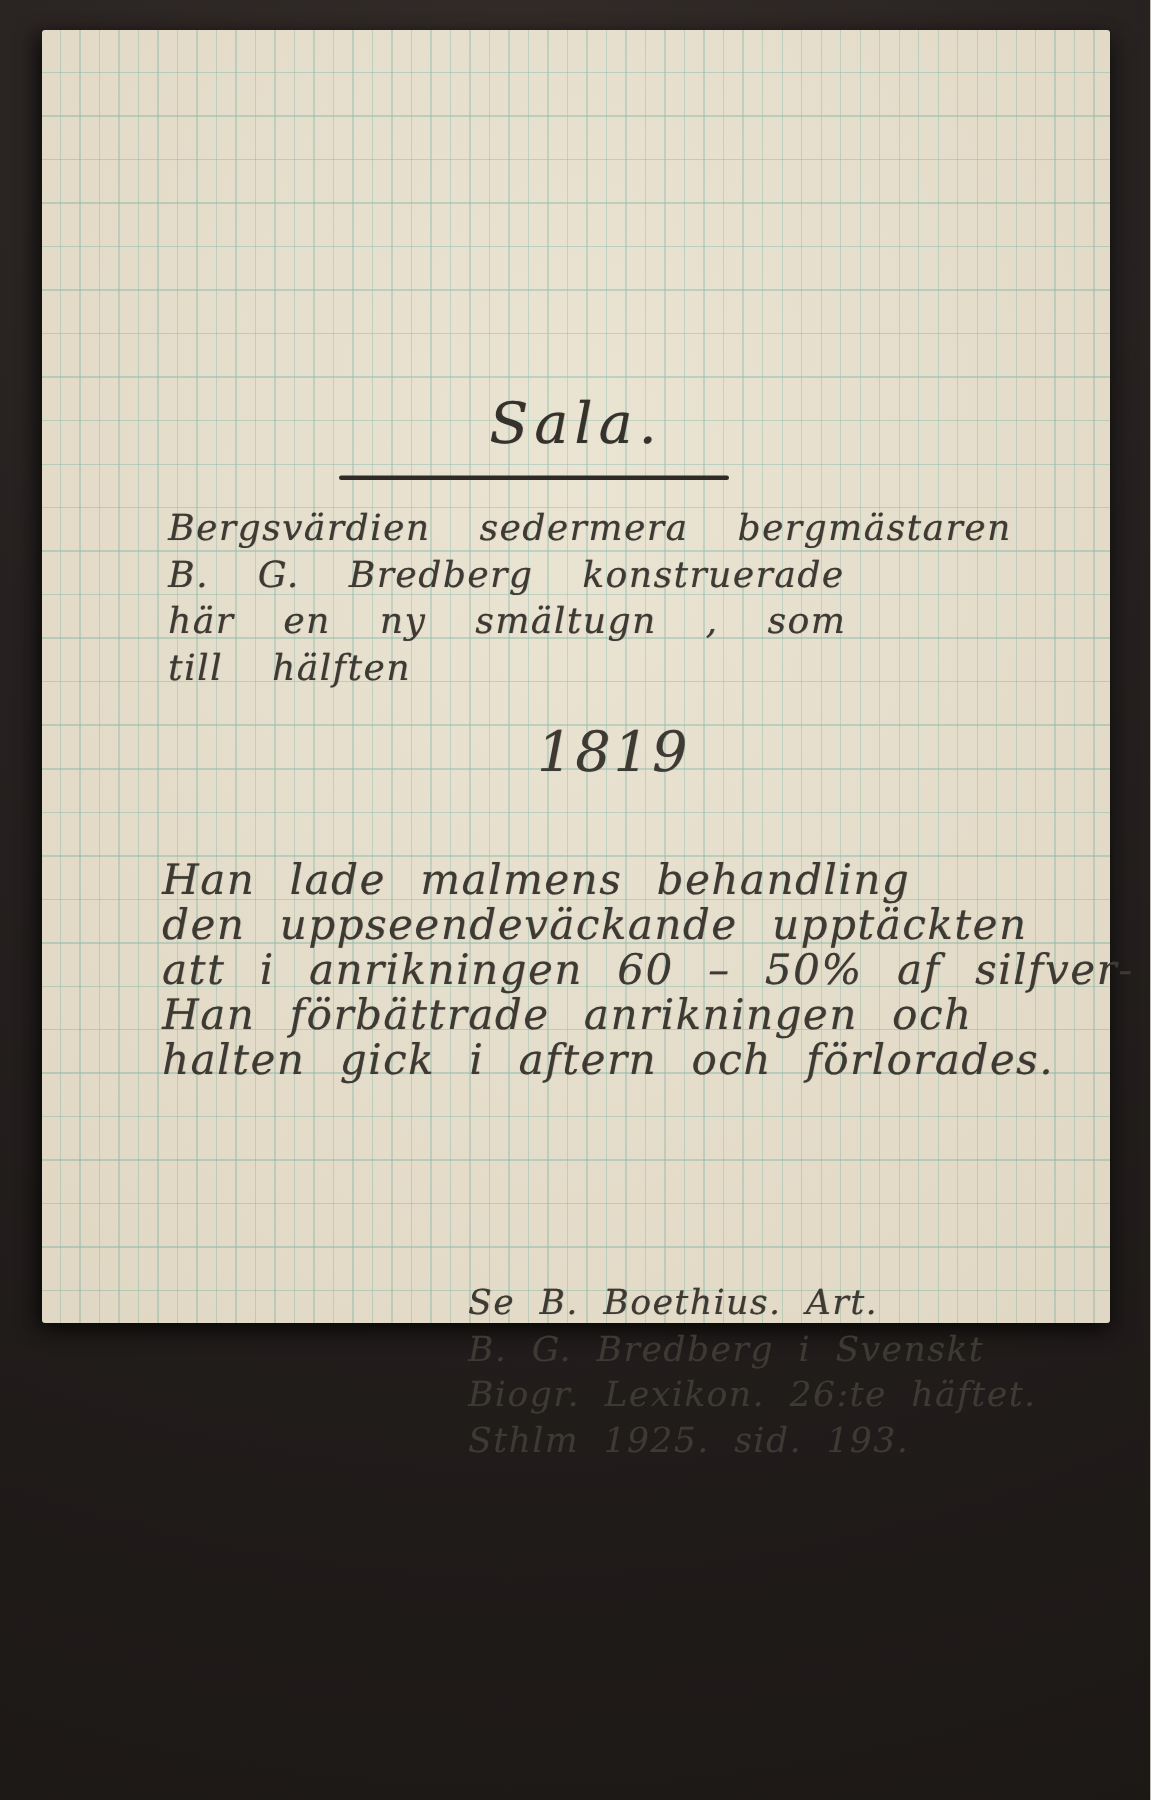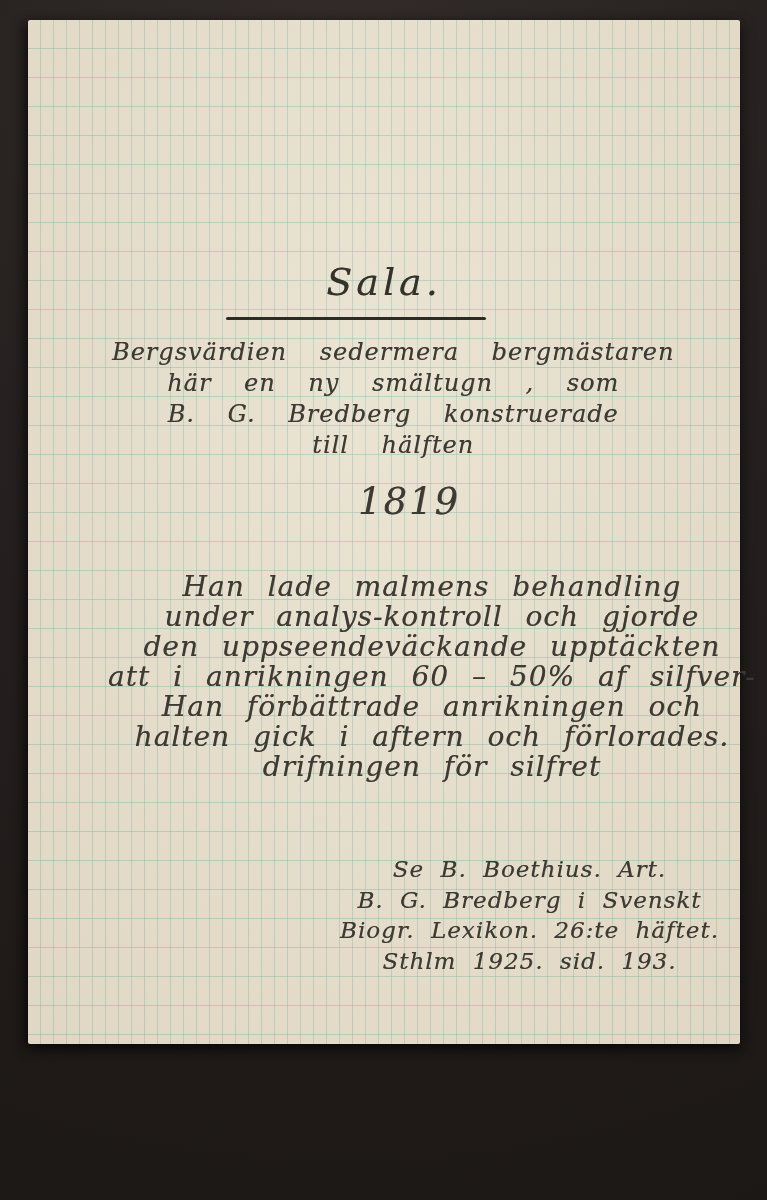--- a/index.html
+++ b/index.html
@@ -14,40 +14,39 @@
     position: relative;
     width: 767px;
     height: 1200px;
     background: radial-gradient(circle at 45% 6%, #332c29 0%, #262120 40%, #1c1816 100%);
   }
   .card {
     position: absolute;
     left: 28px;
     top: 20px;
     width: 712px;
-    height: 1024px;
+    height: 862px;
     background-color: #e9e2d0;
     background-image:
       radial-gradient(ellipse at 50% 35%, rgba(255,255,255,0.07) 0%, rgba(150,125,90,0.10) 95%),
       repeating-linear-gradient(to bottom,
         rgba(138,188,172,0.0) 0px, rgba(138,188,172,0.0) 28px,
         rgba(138,188,172,0.50) 28px, rgba(138,188,172,0.50) 29px),
       repeating-linear-gradient(to right,
         rgba(138,188,172,0.0) 0px, rgba(138,188,172,0.0) 12px,
         rgba(138,188,172,0.45) 12px, rgba(138,188,172,0.45) 13px);
     box-shadow: -5px 3px 12px rgba(0,0,0,0.5), 3px 6px 14px rgba(0,0,0,0.4);
     border-radius: 2px;
   }
   .hand {
     position: absolute;
     color: #3d3933;
     font-style: italic;
     text-shadow: 0.3px 0.3px 0.5px rgba(55,50,44,0.55);
     white-space: nowrap;
-    text-align: center;
   }
   .title {
     left: 0;
     width: 100%;
     top: 240px;
     text-align: center;
     font-size: 38px;
     letter-spacing: 4px;
     color: #35322c;
   }
@@ -82,48 +81,46 @@
     word-spacing: 13px;
   }
   .p2 .line { height: 30px; }
   .citation {
     left: 284px;
     top: 836px;
     font-size: 23px;
     letter-spacing: 1px;
     word-spacing: 8px;
   }
-  .citation .line { height: 30.5px; margin-left: 28px; }
+  .citation .line { height: 30.5px; }
 </style>
 </head>
 <body>
 
 <div class="scene">
   <div class="card">
 
     <div class="hand title">Sala.</div>
     <div class="title-underline"></div>
 
     <div class="hand para p1">
       <div class="line">Bergsvärdien sedermera bergmästaren</div>
+      <div class="line">B. G. Bredberg konstruerade</div>
       <div class="line">här en ny smältugn , som</div>
-      <div class="line">B. G. Bredberg konstruerade</div>
       <div class="line">till hälften</div>
     </div>
 
     <div class="hand year">1819</div>
 
     <div class="hand para p2">
       <div class="line">Han lade malmens behandling</div>
-      <div class="line">under analys-kontroll och gjorde</div>
       <div class="line">den uppseendeväckande upptäckten</div>
       <div class="line">att i anrikningen 60 – 50% af silfver-</div>
       <div class="line">Han förbättrade anrikningen och</div>
       <div class="line">halten gick i aftern och förlorades.</div>
-      <div class="line">drifningen för silfret</div>
     </div>
 
     <div class="hand para citation">
       <div class="line">Se B. Boethius. Art.</div>
       <div class="line">B. G. Bredberg i Svenskt</div>
       <div class="line">Biogr. Lexikon. 26:te häftet.</div>
       <div class="line">Sthlm 1925. sid. 193.</div>
     </div>
 
   </div>

